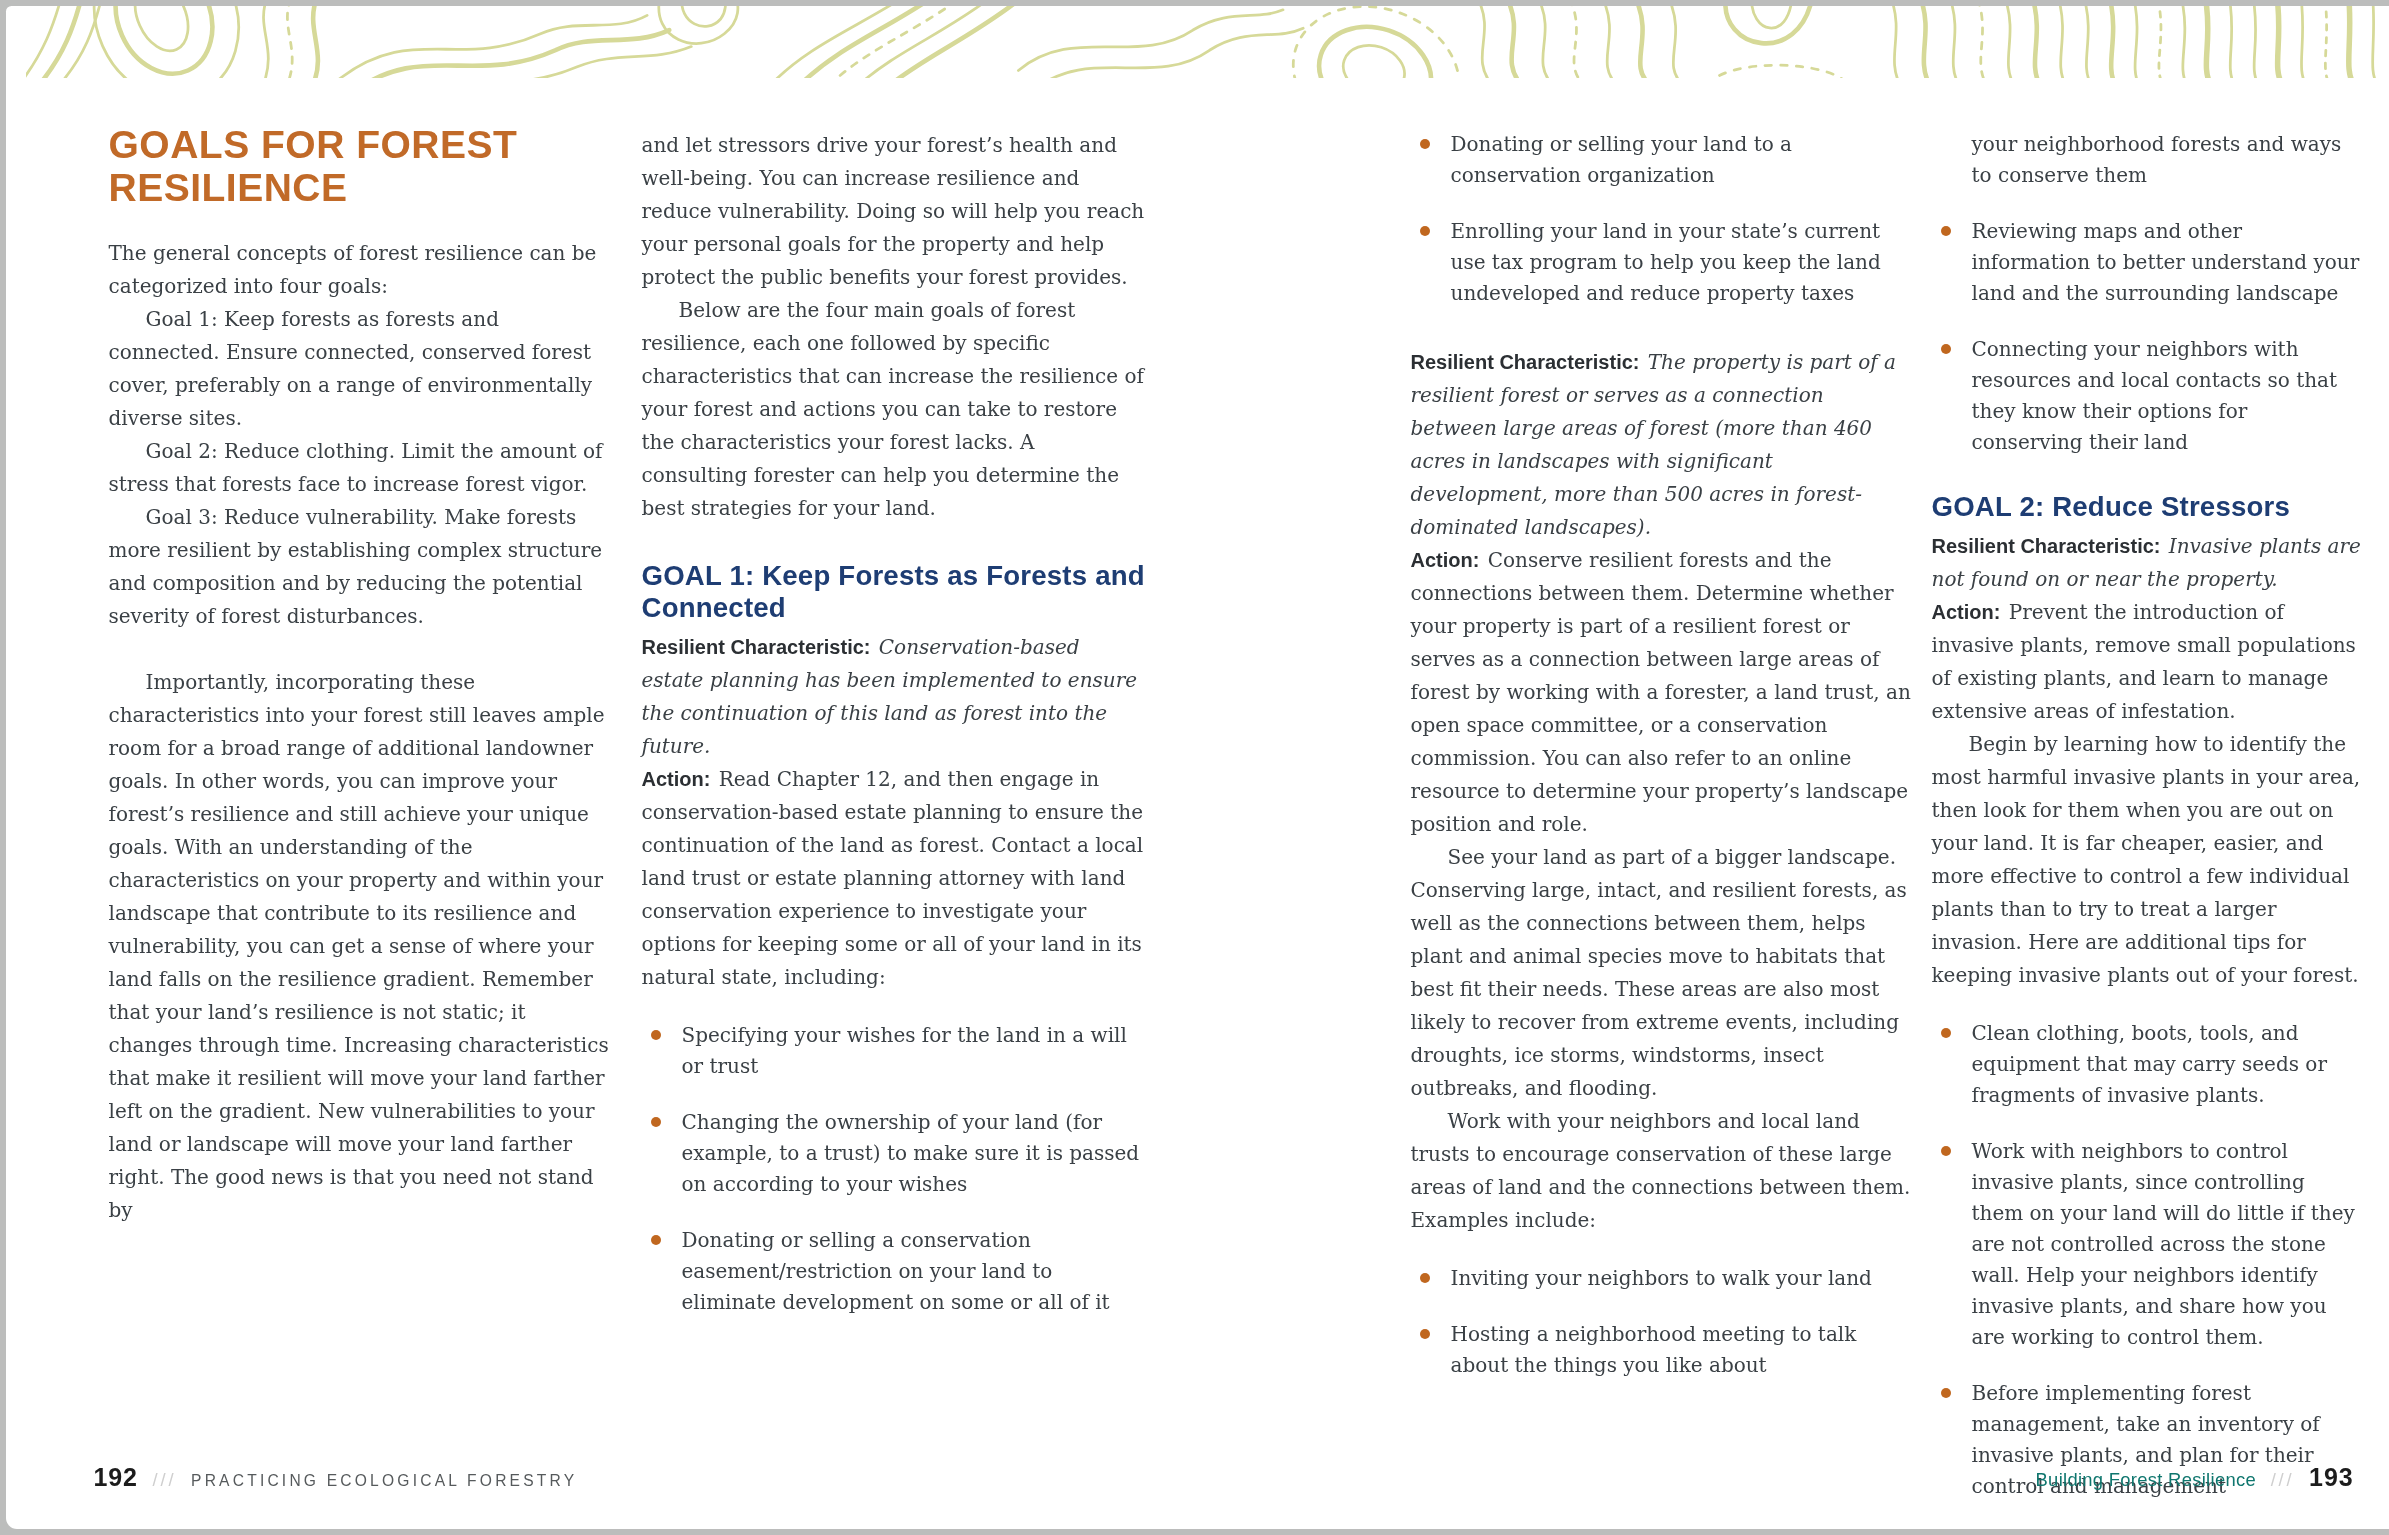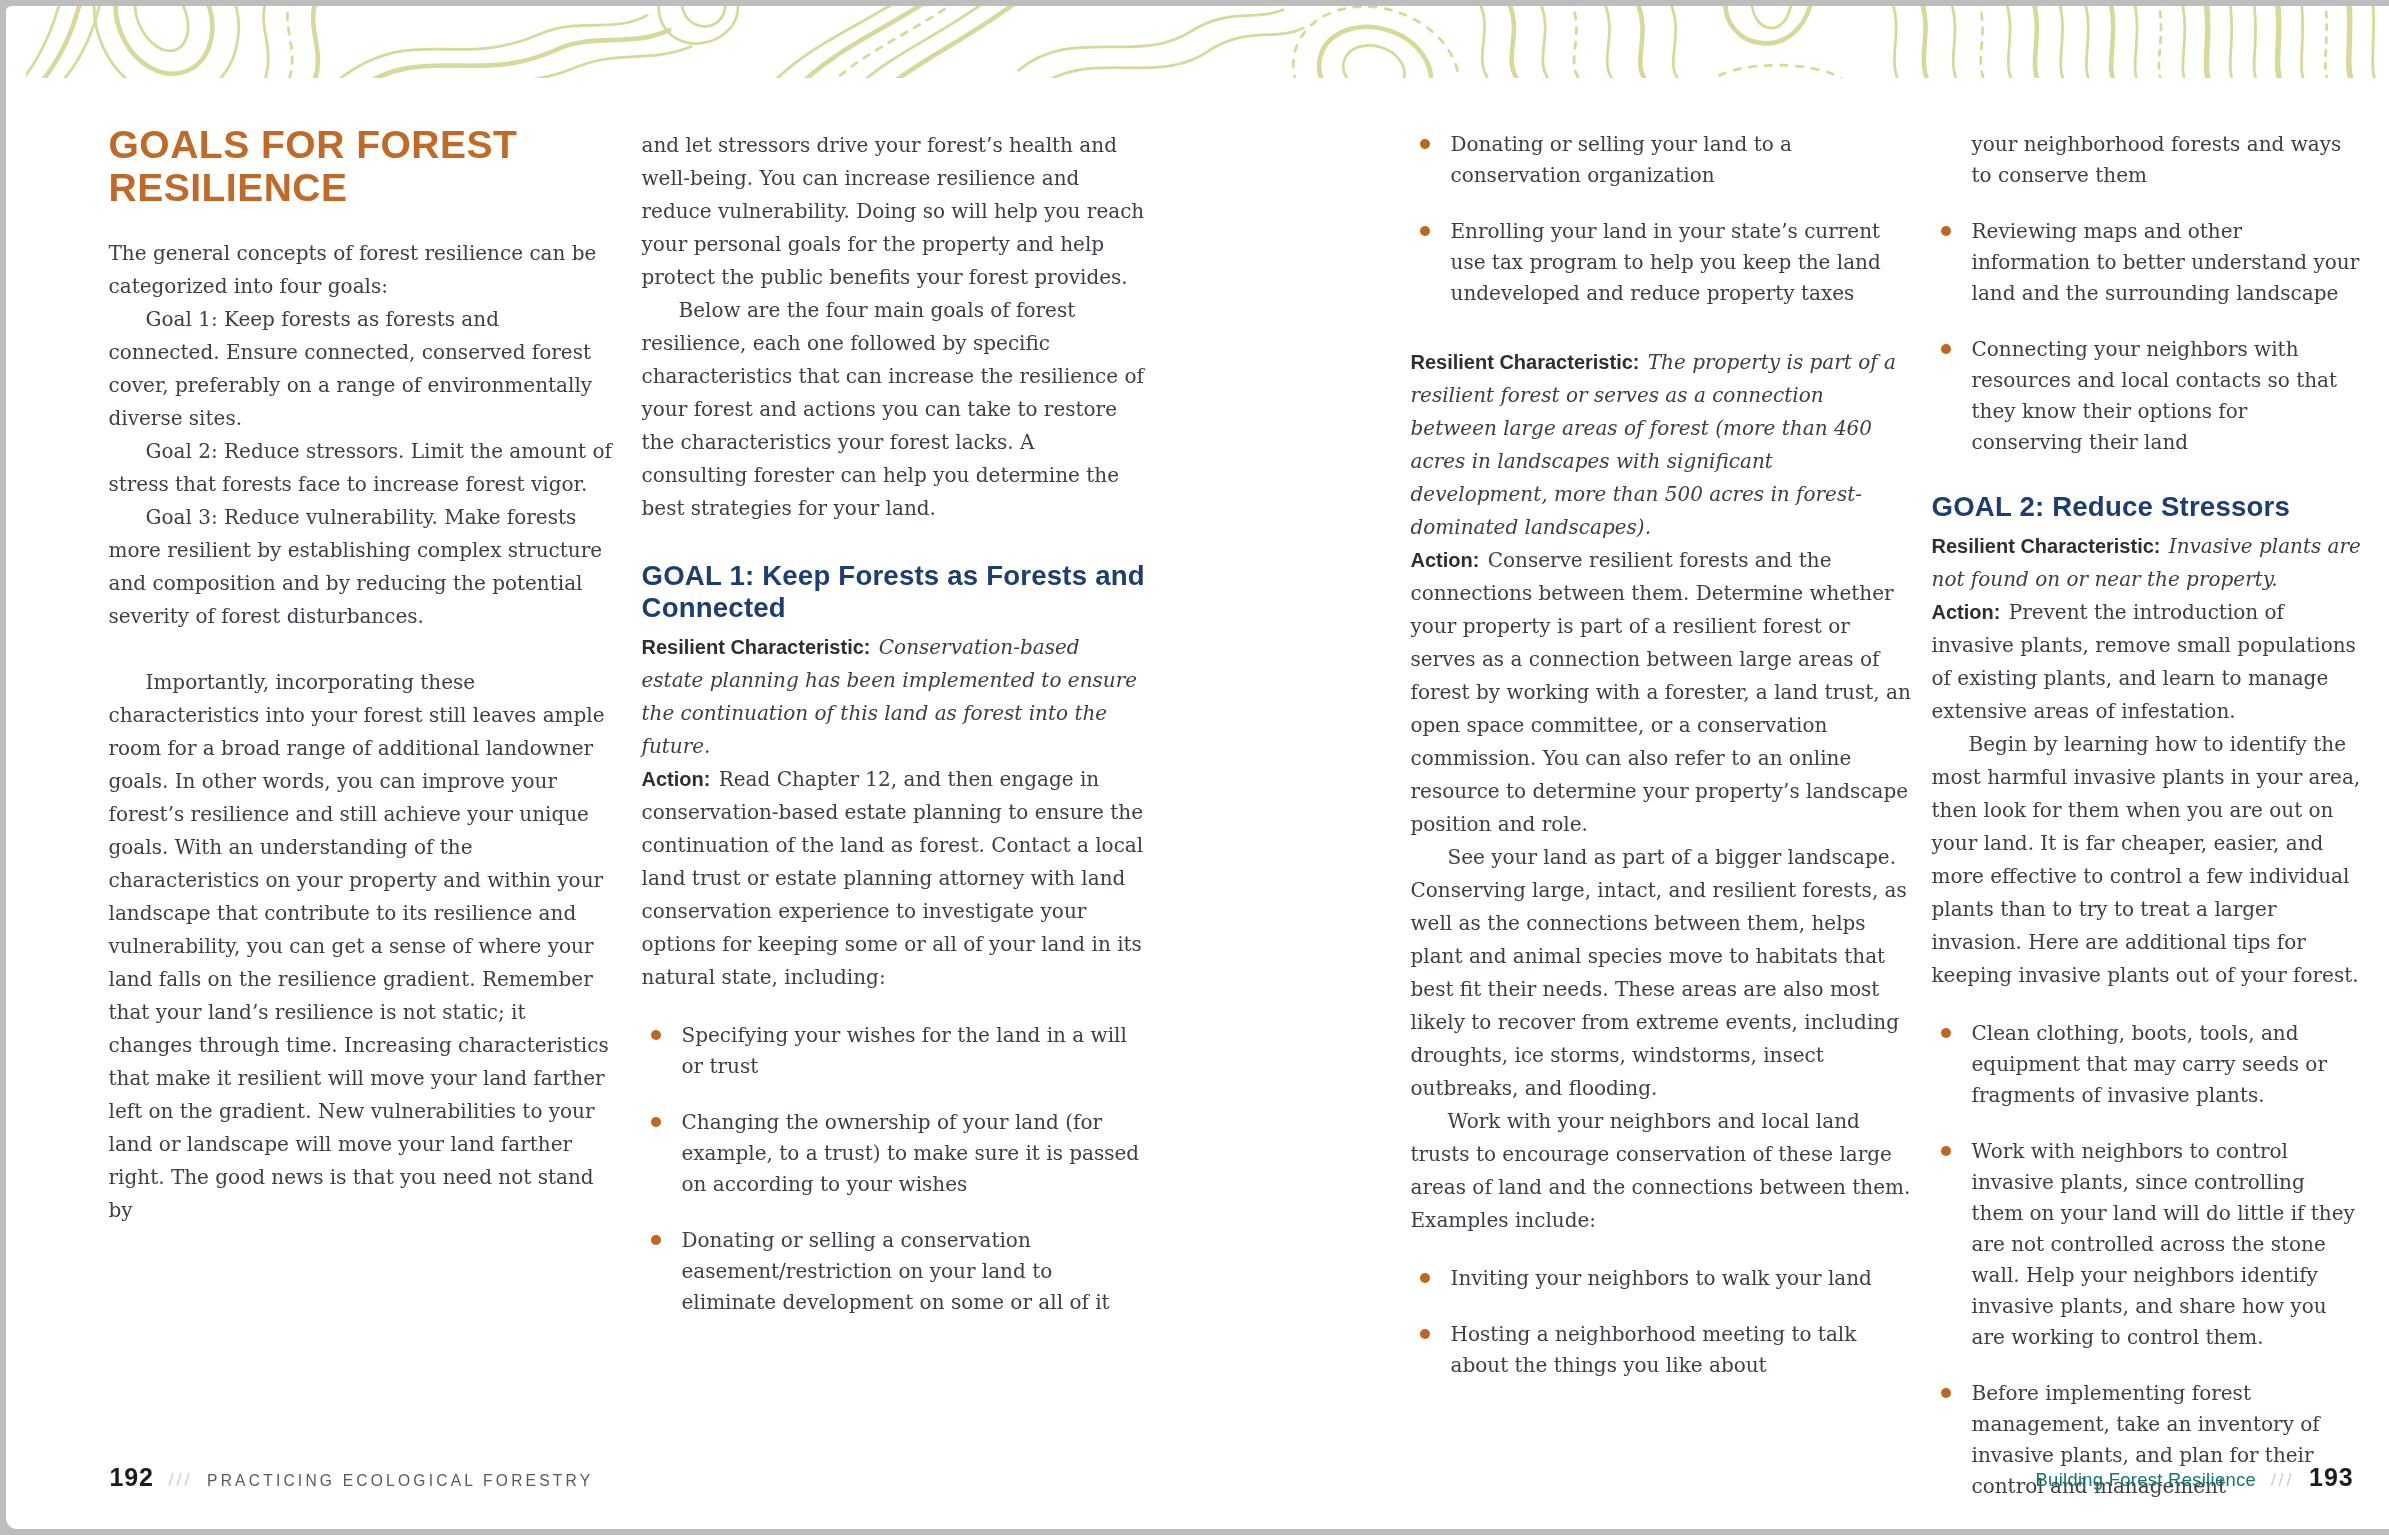--- a/index.html
+++ b/index.html
@@ -62,21 +62,21 @@
   .dot{
     position:absolute;left:9.2px;top:10px;width:10px;height:10px;
     border-radius:50%;background:#c0671f;
   }
   .cont{
     padding-left:40px;margin-bottom:25px;
     font:20px/31px "DejaVu Serif",serif;color:#3a4045;
   }
   
   .footer{position:absolute;bottom:39px;display:flex;align-items:baseline;}
-  .footer-left{left:104px;}
+  .footer-left{left:88px;}
   .footer-right{right:50px;}
   .pagenum{font:bold 25px/25px "Liberation Sans",sans-serif;color:#1c1c1c;letter-spacing:0.9px;}
   .slashes{font:18.4px/18.4px "Liberation Sans",sans-serif;color:#cfcfcf;margin:0 14.7px;letter-spacing:2.8px;}
   .book-title{font:15.6px/15.6px "Liberation Sans",sans-serif;color:#565a5c;letter-spacing:3.2px;}
   .chapter-title{font:18.4px/18.4px "Liberation Sans",sans-serif;color:#0f766e;letter-spacing:0.3px;}
 </style>
 </head>
 <body>
 
 <div class="spread">
@@ -154,21 +154,21 @@
       <path d="M2578 -8 C2582 44 2572 72 2584 86" stroke-width="3"></path>
     </svg>
   </div>
 
   <div class="content">
 
     <div class="col col1">
       <h1 class="doc-title">GOALS FOR FOREST RESILIENCE</h1>
       <p class="body">The general concepts of forest resilience can be categorized into four goals:</p>
       <p class="body indent">Goal 1: Keep forests as forests and connected. Ensure connected, conserved forest cover, preferably on a range of environmentally diverse sites.</p>
-      <p class="body indent">Goal 2: Reduce stressors. Limit the amount of stress that forests face to increase forest vigor.</p>
+      <p class="body indent">Goal 2: Reduce clothing. Limit the amount of stress that forests face to increase forest vigor.</p>
       <p class="body indent">Goal 3: Reduce vulnerability. Make forests more resilient by establishing complex structure and composition and by reducing the potential severity of forest disturbances.</p>
       <p class="body indent gap-top">Importantly, incorporating these characteristics into your forest still leaves ample room for a broad range of additional landowner goals. In other words, you can improve your forest’s resilience and still achieve your unique goals. With an understanding of the characteristics on your property and within your landscape that contribute to its resilience and vulnerability, you can get a sense of where your land falls on the resilience gradient. Remember that your land’s resilience is not static; it changes through time. Increasing characteristics that make it resilient will move your land farther left on the gradient. New vulnerabilities to your land or landscape will move your land farther right. The good news is that you need not stand by</p>
     </div>
 
     <div class="col col2">
       <p class="body">and let stressors drive your forest’s health and well-being. You can increase resilience and reduce vulnerability. Doing so will help you reach your personal goals for the property and help protect the public benefits your forest provides.</p>
       <p class="body indent">Below are the four main goals of forest resilience, each one followed by specific characteristics that can increase the resilience of your forest and actions you can take to restore the characteristics your forest lacks. A consulting forester can help you determine the best strategies for your land.</p>
       <h2 class="goal-heading first">GOAL 1: Keep Forests as Forests and Connected</h2>
       <p class="body"><b class="lbl">Resilient Characteristic:</b><span class="it">Conservation-based estate planning has been implemented to ensure the continuation of this land as forest into the future.</span></p>
       <p class="body"><b class="lbl">Action:</b><span>Read Chapter 12, and then engage in conservation-based estate planning to ensure the continuation of the land as forest. Contact a local land trust or estate planning attorney with land conservation experience to investigate your options for keeping some or all of your land in its natural state, including:</span></p>

